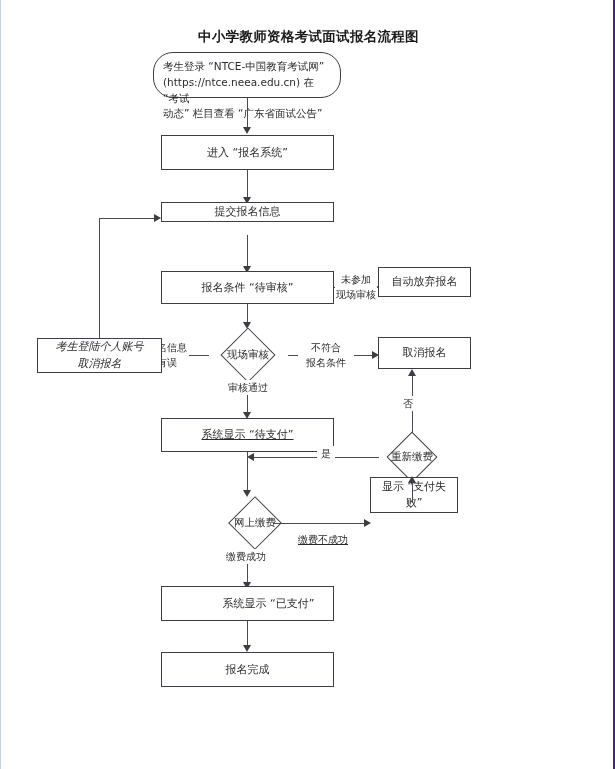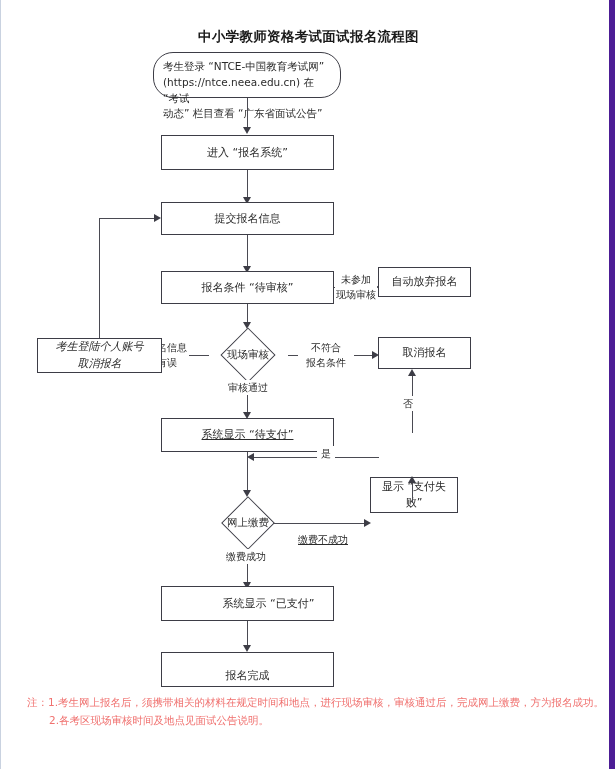--- a/index.html
+++ b/index.html
@@ -10,21 +10,21 @@
   body {
     font-family: "DejaVu Sans", "Liberation Sans", sans-serif;
   }
   #page {
     position: relative;
     width: 615px;
     height: 769px;
     background: #ffffff;
     overflow: hidden;
     border-left: 1px solid #c9d2e0;
-    border-right: 6px solid #4c1d95;
+    border-right: 2px solid #4c1d95;
     box-sizing: border-box;
   }
   .title {
     position: absolute;
     left: 0;
     top: 28px;
     width: 615px;
     text-align: center;
     font-size: 13.5px;
     font-weight: bold;
@@ -164,21 +164,21 @@
   <div class="vline" style="left:246px; top:98px; height:30px;"></div>
   <div class="arrow-down" style="left:242px; top:127px;"></div>
 
   <div class="node" style="left:160px; top:135px; width:173px; height:35px;">
     <span>进入 “报名系统”</span>
   </div>
 
   <div class="vline" style="left:246px; top:170px; height:28px;"></div>
   <div class="arrow-down" style="left:242px; top:197px;"></div>
 
-  <div class="node" style="left:160px; top:202px; width:173px; height:33px;align-items:center;">
+  <div class="node" style="left:160px; top:202px; width:173px; height:20px;align-items:center;">
     <span>提交报名信息</span>
   </div>
 
   <div class="vline" style="left:246px; top:235px; height:32px;"></div>
   <div class="arrow-down" style="left:242px; top:266px;"></div>
 
   <div class="node" style="left:160px; top:271px; width:173px; height:33px;">
     <span>报名条件 “待审核”</span>
   </div>
 
@@ -237,31 +237,35 @@
   <div class="node" style="left:160px; top:418px; width:173px; height:34px;text-decoration:underline;">
     <span>系统显示 “待支付”</span>
   </div>
 
   <div class="hline" style="left:252px; top:457px; width:126px;"></div>
   <div class="arrow-left" style="left:246px; top:453px;"></div>
   <div class="edge-label" style="left:316px; top:446px; width:18px;">
     <span>是</span>
   </div>
 
+  <div class="diamond" style="left:378px; top:432px; width:66px; height:50px;">
+    <div class="dshape" style="width:34px; height:34px;"></div>
+    <div class="dlabel">重新缴费</div>
+  </div>
 
   <div class="vline" style="left:411px; top:376px; height:57px;"></div>
   <div class="arrow-up" style="left:407px; top:369px;"></div>
   <div class="edge-label" style="left:399px; top:396px; width:16px;">
     <span>否</span>
   </div>
 
   <div class="vline" style="left:246px; top:452px; height:40px;"></div>
   <div class="arrow-down" style="left:242px; top:490px;"></div>
 
-  <div class="diamond" style="left:205px; top:497px; width:84px; height:52px;">
+  <div class="diamond" style="left:212px; top:497px; width:84px; height:52px;">
     <div class="dshape" style="width:36px; height:36px;"></div>
     <div class="dlabel">网上缴费</div>
   </div>
 
   <div class="hline" style="left:272px; top:523px; width:95px;"></div>
   <div class="arrow-right" style="left:363px; top:519px;"></div>
   <div class="edge-label" style="left:292px; top:532px; width:60px;text-decoration:underline;">
     <span>缴费不成功</span>
   </div>
 
@@ -278,22 +282,18 @@
   </div>
   <div class="arrow-down" style="left:242px; top:582px;"></div>
 
   <div class="node" style="left:160px; top:586px; width:173px; height:35px;padding-left:46px;">
     <span>系统显示 “已支付”</span>
   </div>
 
   <div class="vline" style="left:246px; top:621px; height:26px;"></div>
   <div class="arrow-down" style="left:242px; top:645px;"></div>
 
-  <div class="node" style="left:160px; top:652px; width:173px; height:35px;align-items:flex-end;">
+  <div class="node" style="left:160px; top:652px; width:173px; height:35px;">
     <span>报名完成</span>
   </div>
 
-  <div class="notes">
-    <span class="nrow">注：1.考生网上报名后，须携带相关的材料在规定时间和地点，进行现场审核，审核通过后，完成网上缴费，方为报名成功。</span>
-    <span class="nrow nindent">2.各考区现场审核时间及地点见面试公告说明。</span>
-  </div>
 
 </div>
 
 </body></html>

